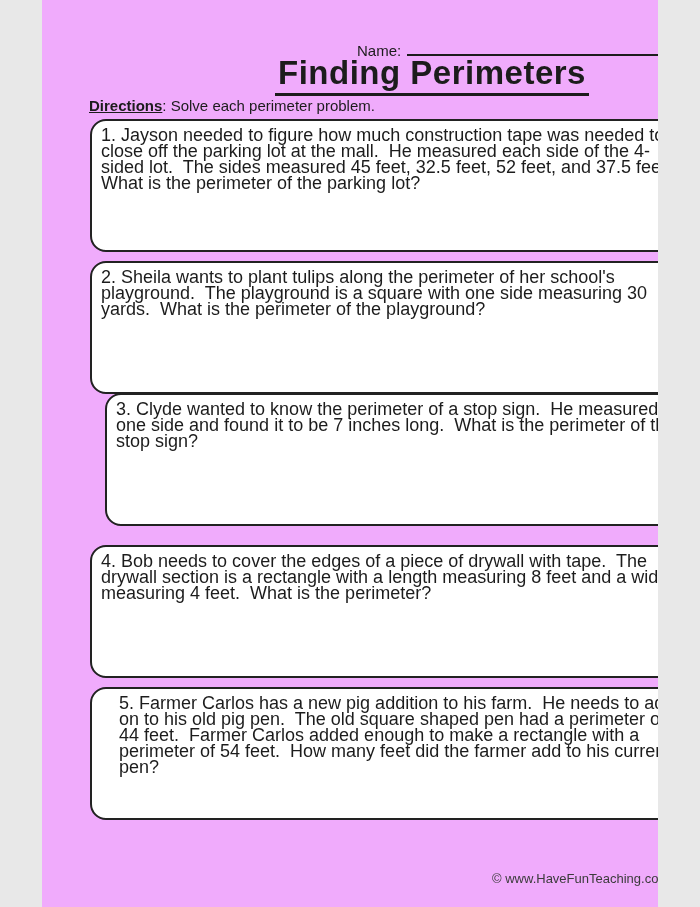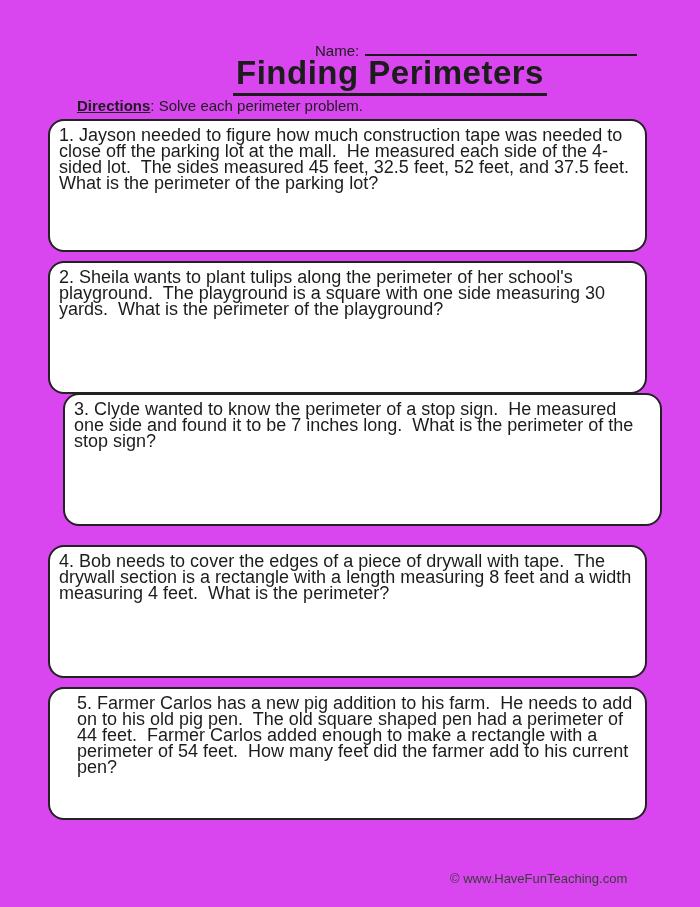--- a/index.html
+++ b/index.html
@@ -2,24 +2,24 @@
 <html><head>
 <meta charset="utf-8">
 <style>
   html, body {
     margin: 0;
     padding: 0;
     background: #e8e8e8;
   }
   .page {
     position: relative;
-    width: 700px;
+    width: 616px;
     height: 907px;
     margin: 0 auto;
-    background: #d946ef;
+    background: #f0abfc;
     font-family: "Liberation Sans", sans-serif;
     color: #1c1c1c;
     overflow: hidden;
   }
   .name-row {
     position: absolute;
     top: 41px;
     left: 315px;
     font-size: 15px;
     white-space: nowrap;
@@ -47,21 +47,20 @@
     border-bottom: 3px solid #1c1c1c;
     padding: 0 3px 2px 3px;
     line-height: 1.05;
     text-align: center;
   }
   .directions {
     position: absolute;
     top: 97px;
     left: 47px;
     font-size: 15px;
-    margin-left: 30px;
   }
   .directions .dir-label {
     font-weight: bold;
     text-decoration: underline;
   }
   .problem-box {
     position: absolute;
     left: 48px;
     width: 599px;
     height: 133px;

